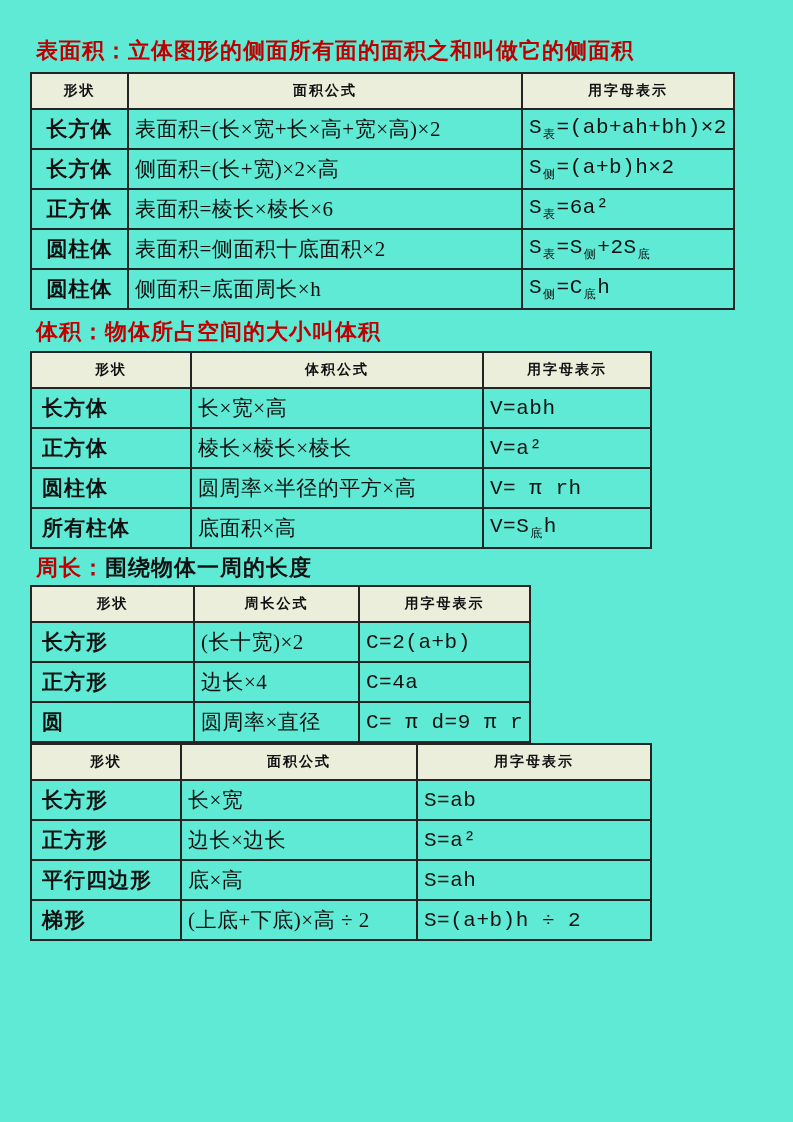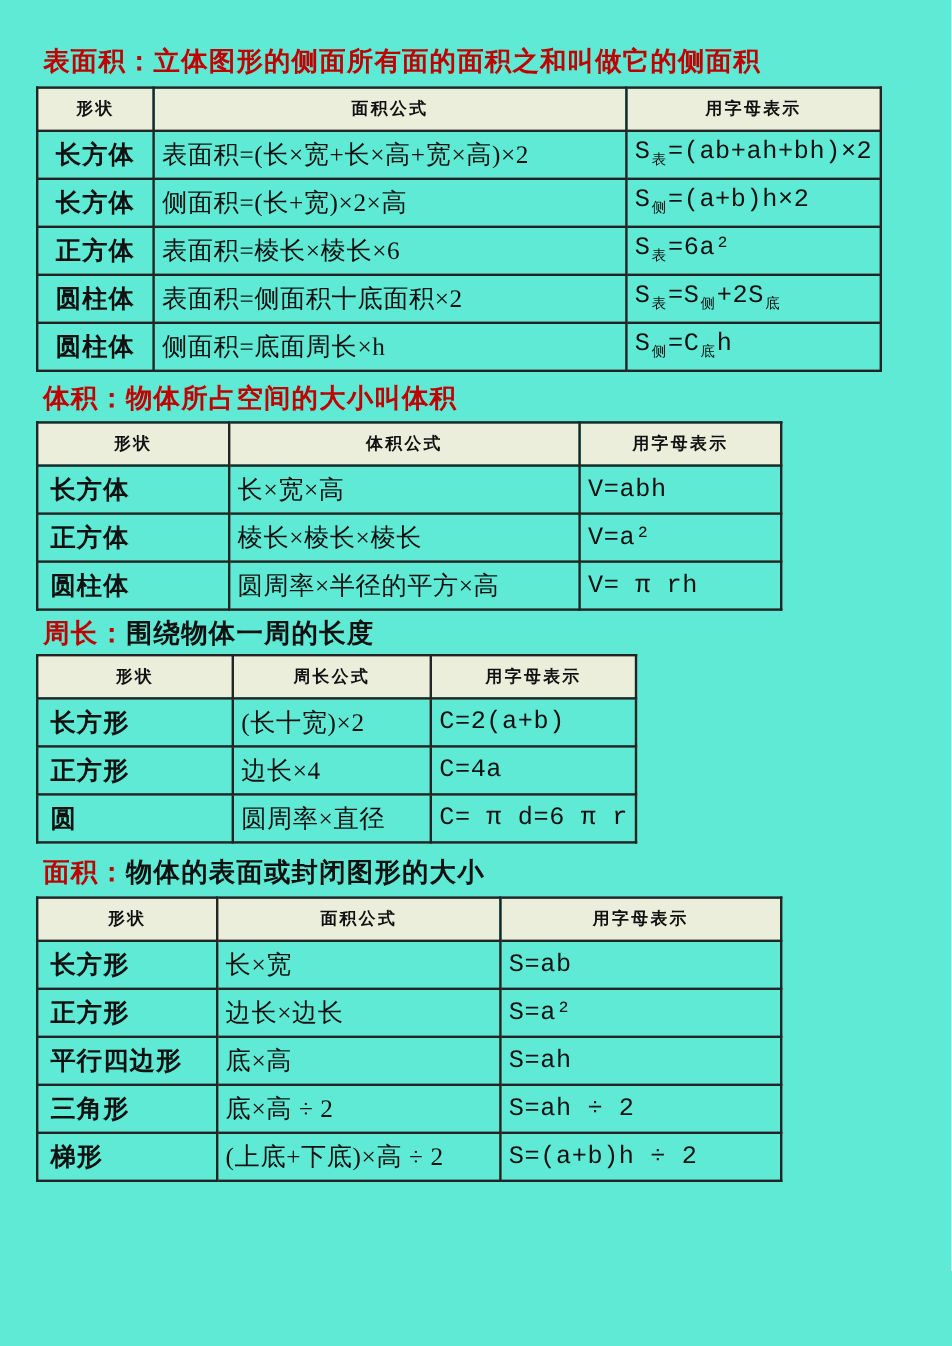--- a/index.html
+++ b/index.html
@@ -175,20 +175,25 @@
       <tr>
         <td class="shape">正方体</td>
         <td class="formula">棱长×棱长×棱长</td>
         <td class="letters">V=a²</td>
       </tr>
       <tr>
         <td class="shape">圆柱体</td>
         <td class="formula">圆周率×半径的平方×高</td>
         <td class="letters">V= π rh</td>
       </tr>
+      <tr>
+        <td class="shape">所有柱体</td>
+        <td class="formula">底面积×高</td>
+        <td class="letters">V=S<span class="sub">底</span>h</td>
+      </tr>
     </tbody>
   </table>
 
 
   <p class="hd hd-perimeter"><span class="red-part">周长：</span><span class="black-part">围绕物体一周的长度</span></p>
 
   <table class="t t3">
     <colgroup>
         <col class="c1">
         <col class="c2">
@@ -208,26 +213,25 @@
         <td class="letters">C=2(a+b)</td>
       </tr>
       <tr>
         <td class="shape">正方形</td>
         <td class="formula">边长×4</td>
         <td class="letters">C=4a</td>
       </tr>
       <tr>
         <td class="shape">圆</td>
         <td class="formula">圆周率×直径</td>
-        <td class="letters">C= π d=6 π r</td>
-      </tr>
-    </tbody>
-  </table>
-
-  <p class="hd hd-area"><span class="red-part">面积：</span><span class="black-part">物体的表面或封闭图形的大小</span></p>
+        <td class="letters">C= π d=9 π r</td>
+      </tr>
+    </tbody>
+  </table>
+
 
   <table class="t t4">
     <colgroup>
         <col class="c1">
         <col class="c2">
         <col class="c3">
       </colgroup>
     <thead>
       <tr>
         <th>形状</th>
@@ -245,25 +249,20 @@
         <td class="shape">正方形</td>
         <td class="formula">边长×边长</td>
         <td class="letters">S=a²</td>
       </tr>
       <tr>
         <td class="shape">平行四边形</td>
         <td class="formula">底×高</td>
         <td class="letters">S=ah</td>
       </tr>
       <tr>
-        <td class="shape">三角形</td>
-        <td class="formula">底×高 ÷ 2</td>
-        <td class="letters">S=ah ÷ 2</td>
-      </tr>
-      <tr>
         <td class="shape">梯形</td>
         <td class="formula">(上底+下底)×高 ÷ 2</td>
         <td class="letters">S=(a+b)h ÷ 2</td>
       </tr>
     </tbody>
   </table>
 
 </div>
 
 </body></html>

